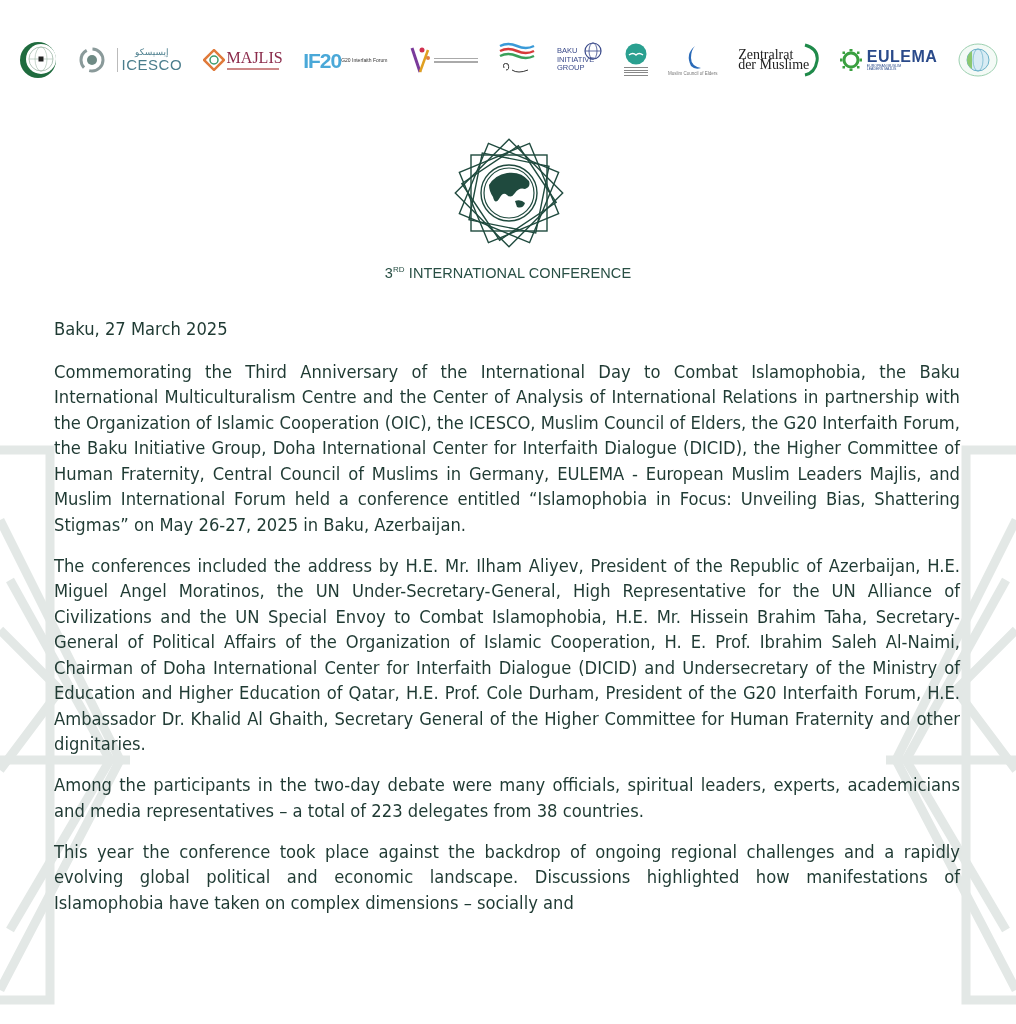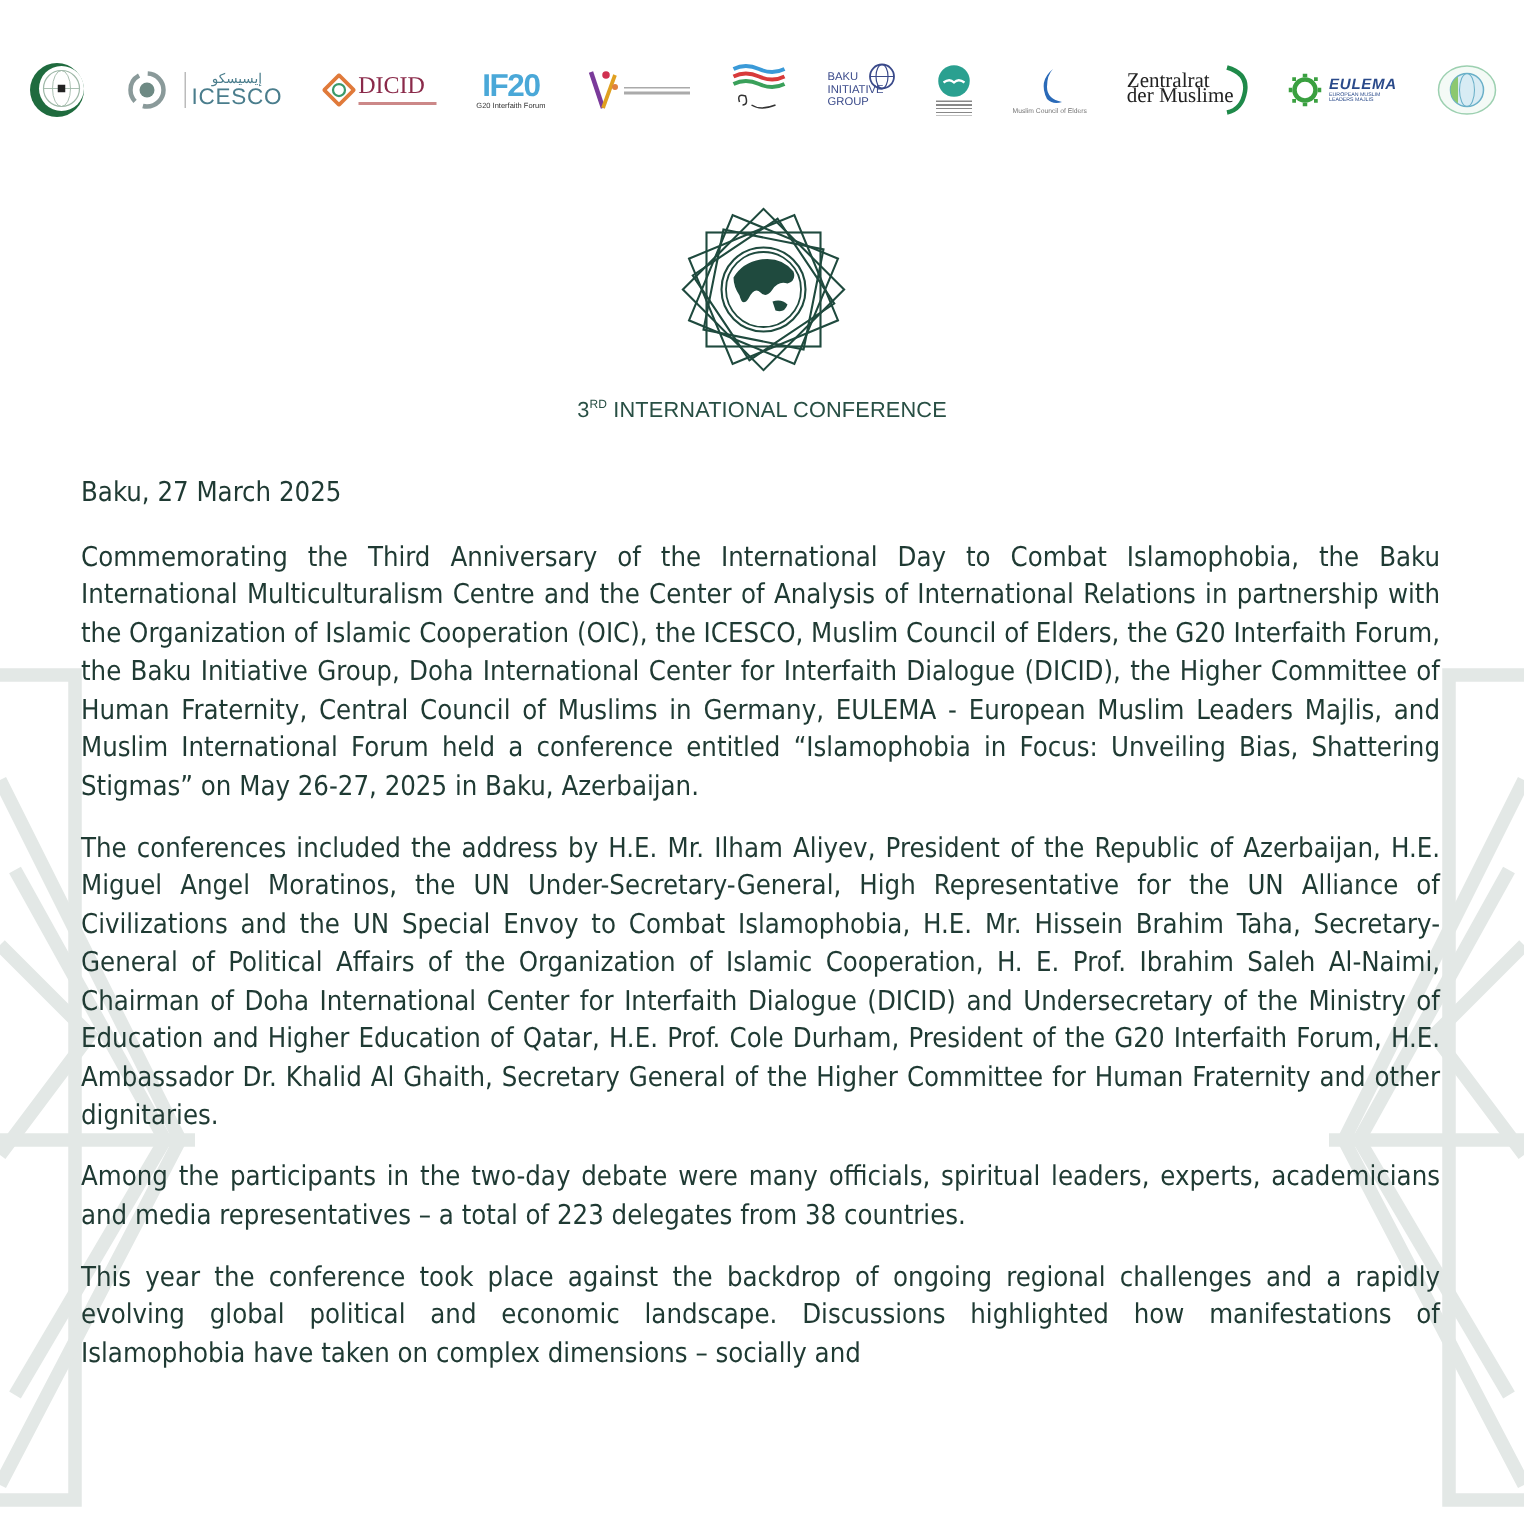--- a/index.html
+++ b/index.html
@@ -80,25 +80,25 @@
       <div class="logo-text" style="font-size:9px;color:#4a7d8c;">إيسيسكو</div>
       <div class="logo-text" style="font-size:15px;color:#4a7d8c;letter-spacing:0.5px;">ICESCO</div>
     </div>
   </div>
   <div class="logo">
     <svg width="22" height="22" viewBox="0 0 22 22">
       <rect x="4" y="4" width="14" height="14" transform="rotate(45 11 11)" fill="none" stroke="#e07a3a" stroke-width="2.5"></rect>
       <circle cx="11" cy="11" r="4" fill="none" stroke="#3a9a6a" stroke-width="1.5"></circle>
     </svg>
     <div style="margin-left:2px;">
-      <div class="logo-text" style="font-family:'Liberation Serif',serif;font-size:16px;color:#8a2a4a;">DICID</div>
+      <div class="logo-text" style="font-family:'Liberation Serif',serif;font-size:16px;color:#8a2a4a;">MAJLIS</div>
       <div style="width:52px;height:2px;background:#c88;margin-top:2px;"></div>
     </div>
   </div>
-  <div class="logo" style="flex-direction:column;">
+  <div class="logo" style="">
     <div class="logo-text" style="font-size:21px;font-weight:bold;color:#4aa8d8;letter-spacing:-1px;">IF20</div>
     <div class="logo-text" style="font-size:5px;color:#333;margin-top:1px;">G20 Interfaith Forum</div>
   </div>
   <div class="logo">
     <svg width="24" height="32" viewBox="0 0 24 32">
       <path d="M4 4 L12 28" stroke="#7a3a9a" stroke-width="3"></path>
       <path d="M20 6 L12 28" stroke="#e0a020" stroke-width="2.5"></path>
       <circle cx="14" cy="6" r="2.5" fill="#d03050"></circle>
       <circle cx="20" cy="14" r="2" fill="#e08040"></circle>
     </svg>
@@ -150,21 +150,21 @@
           <rect x="9.5" y="19.5" width="3" height="2.5"></rect>
         <rect x="0" y="9.5" width="2.5" height="3"></rect>
           <rect x="19.5" y="9.5" width="2.5" height="3"></rect>
         <rect x="2.5" y="2.5" width="2.5" height="2.5"></rect>
           <rect x="17" y="2.5" width="2.5" height="2.5"></rect>
         <rect x="2.5" y="17" width="2.5" height="2.5"></rect>
           <rect x="17" y="17" width="2.5" height="2.5"></rect>
       </g>
     </svg>
     <div style="margin-left:5px;">
-      <div class="logo-text" style="font-size:10px;font-weight:bold;color:#2a4a8a;letter-spacing:0.5px;font-style:italic;">EULEMA</div>
+      <div class="logo-text" style="font-size:16px;font-weight:bold;color:#2a4a8a;letter-spacing:0.5px;">EULEMA</div>
       <div class="logo-text" style="font-size:3.5px;color:#2a4a8a;width:40px;">EUROPEAN MUSLIM LEADERS MAJLIS</div>
     </div>
   </div>
   <div class="logo">
     <svg width="40" height="36" viewBox="0 0 40 36">
       <ellipse cx="20" cy="18" rx="19" ry="16" fill="#f4faf6" stroke="#9cd0b0" stroke-width="1"></ellipse>
       <circle cx="20" cy="18" r="11" fill="#d8ecf4" stroke="#6ab0c8" stroke-width="1"></circle>
       <path d="M9 18 A11 11 0 0 1 14 9 L14 27 A11 11 0 0 1 9 18 Z" fill="#8cc870"></path>
       <ellipse cx="20" cy="18" rx="5" ry="11" fill="none" stroke="#6ab0c8" stroke-width="0.7"></ellipse>
     </svg>

